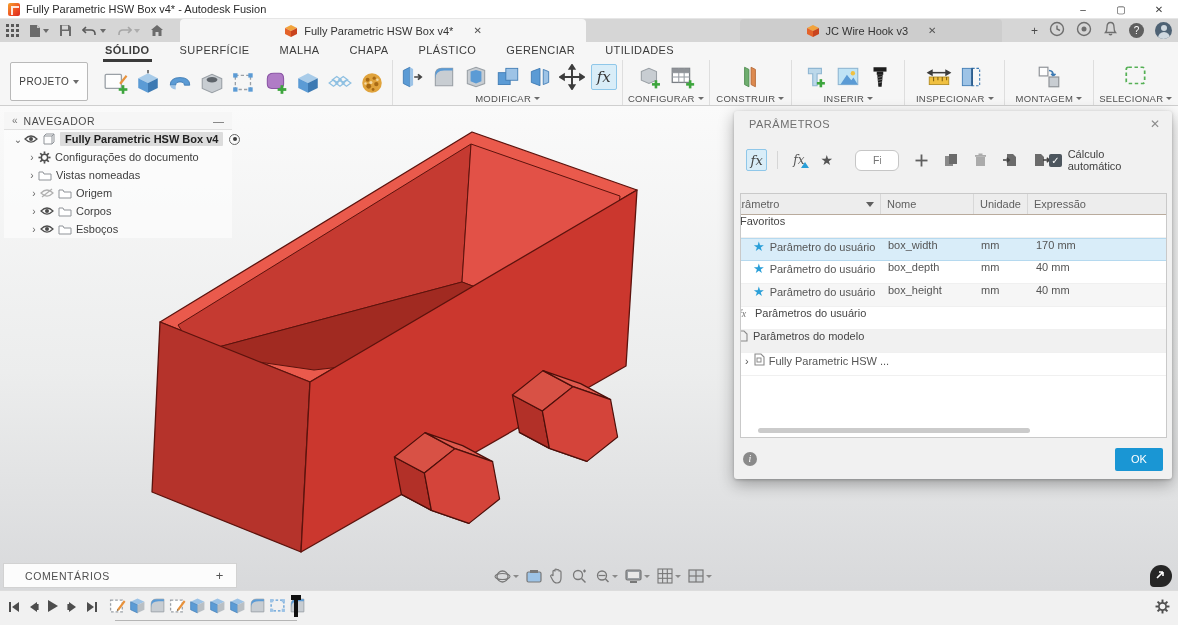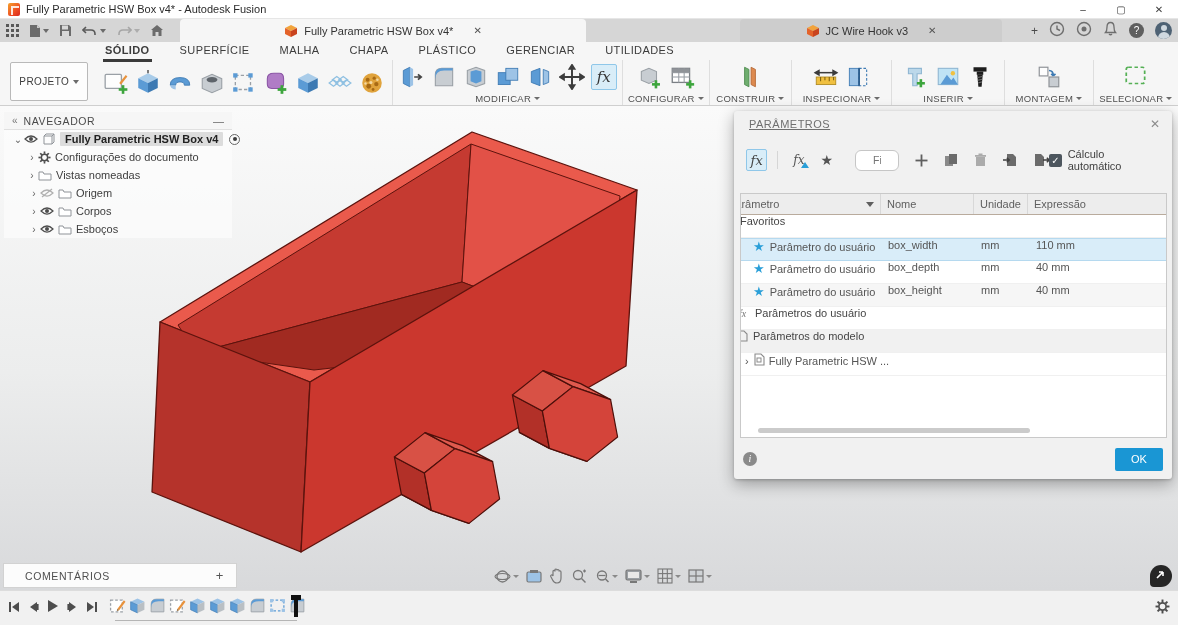--- a/index.html
+++ b/index.html
@@ -84,21 +84,21 @@
   .nav-ic { display:flex; align-items:center; gap:2px; }
   .nav-dd { width:0; height:0; border-left:3px solid transparent; border-right:3px solid transparent; border-top:3.5px solid #8a8a8a; }
 
   .assistant { position:absolute; left:1150px; top:459px; width:22px; height:22px; border-radius:50% 50% 50% 4px; background:#262626;
     display:flex; align-items:center; justify-content:center; }
 
   
   .dialog { position:absolute; left:734px; top:5px; width:438px; height:368px; background:#f1f1f1; border-radius:3px;
     box-shadow:0 5px 16px rgba(0,0,0,.32), 0 1px 3px rgba(0,0,0,.2); font-size:11px; }
   .dlg-head { height:26px; display:flex; align-items:center; }
-  .dlg-title { margin-left:15px; flex:1; color:#6f6f6f; font-size:11px; letter-spacing:.5px;text-decoration:underline; }
+  .dlg-title { margin-left:15px; flex:1; color:#6f6f6f; font-size:11px; letter-spacing:.5px; }
   .dlg-close { margin-right:12px; color:#8c8c8c; font-size:12px; }
   .dlg-toolbar { position:absolute; left:0; top:36px; width:100%; height:26px; display:flex; align-items:center; }
   .fx-btn { margin-left:12px; width:22px; height:22px; background:#d9edf8; border:1px solid #8fc7e9; border-radius:2px;
     font-family:"DejaVu Serif", serif; font-style:italic; font-size:13px; color:#444; display:flex; align-items:center; justify-content:center; }
   .tb-sep { width:1px; height:18px; background:#d6d6d6; margin:0 9px 0 10px; }
   .fx-user { width:24px; font-family:"DejaVu Serif", serif; font-style:italic; font-size:12px; color:#555; position:relative; text-align:center; }
   .fx-user::after { content:""; position:absolute; right:2px; bottom:-1px; width:0; height:0;
     border-left:4px solid transparent; border-right:4px solid transparent; border-bottom:6px solid #2a9fd8; }
   .star-filter { margin-left:10px; color:#555; font-size:14px; }
   .filter-input { margin-left:22px; width:44px; height:21px; border:1px solid #c6c6c6; background:#fff; border-radius:6px;
@@ -515,51 +515,20 @@
                 <path d="M7 3 L11 5 L11 21 L7 19 Z" fill="#6fae6f" stroke="#4d8a4d" stroke-width=".8"></path>
                 <path d="M13 3 L17 5 L17 21 L13 19 Z" fill="#dd8a50" stroke="#b56733" stroke-width=".8"></path>
               </svg>
             </span>
         </div>
         <div class="rg-label">
             <span>CONSTRUIR</span>
           </div>
       </div>
 
-      <div class="rgroup" style="width:104px">
-        <div class="rg-icons">
-          <span class="ric">
-              <svg width="26" height="26" viewBox="0 0 24 24">
-                <g stroke="#3c3c3c" stroke-width="1.4" fill="#3c3c3c">
-                  <line x1="3" y1="8" x2="21" y2="8"></line>
-                  <polygon points="2,8 5.5,6 5.5,10"></polygon>
-                  <polygon points="22,8 18.5,6 18.5,10"></polygon>
-                </g>
-                <rect x="3" y="12" width="18" height="7" fill="#f0c040" stroke="#b08a20" stroke-width=".8"></rect>
-                <g stroke="#806010" stroke-width="1">
-                  <line x1="7" y1="12" x2="7" y2="16"></line>
-                  <line x1="11" y1="12" x2="11" y2="15"></line>
-                  <line x1="15" y1="12" x2="15" y2="16"></line>
-                  <line x1="19" y1="12" x2="19" y2="15"></line>
-                </g>
-              </svg>
-            </span>
-          <span class="ric">
-              <svg width="26" height="26" viewBox="0 0 24 24">
-                <rect x="4" y="4" width="9" height="16" fill="#9dc3e6" stroke="#3d7ab3" stroke-width=".8"></rect>
-                <rect x="13" y="4" width="7" height="16" fill="none" stroke="#3d7ab3" stroke-width="1" stroke-dasharray="2.4 1.6"></rect>
-                <line x1="13" y1="4" x2="13" y2="20" stroke="#2a5a8a" stroke-width="1.6"></line>
-              </svg>
-            </span>
-        </div>
-        <div class="rg-label">
-            <span>INSPECIONAR</span>
-          </div>
-      </div>
-
       <div class="rgroup" style="width:118px">
         <div class="rg-icons">
           <span class="ric">
               <svg width="26" height="26" viewBox="0 0 24 24">
                 <path d="M5 4 L17 4 L17 9 L13 9 L13 20 L9 20 L9 9 L5 9 Z" fill="#bcd8ea" stroke="#8fb6d2" stroke-width="1"></path>
                 <g stroke="#3da53d" stroke-width="2.4">
                   <line x1="16.5" y1="14" x2="16.5" y2="21.5"></line>
                   <line x1="12.8" y1="17.8" x2="20.2" y2="17.8"></line>
                 </g>
               </svg>
@@ -579,20 +548,51 @@
                 <g stroke="#6e6e6e" stroke-width="1">
                   <line x1="9.8" y1="12.5" x2="14.2" y2="11.5"></line>
                   <line x1="10" y1="15" x2="14" y2="14"></line>
                   <line x1="10.2" y1="17.5" x2="13.8" y2="16.5"></line>
                 </g>
               </svg>
             </span>
         </div>
         <div class="rg-label">
             <span>INSERIR</span>
+          </div>
+      </div>
+
+      <div class="rgroup" style="width:104px">
+        <div class="rg-icons">
+          <span class="ric">
+              <svg width="26" height="26" viewBox="0 0 24 24">
+                <g stroke="#3c3c3c" stroke-width="1.4" fill="#3c3c3c">
+                  <line x1="3" y1="8" x2="21" y2="8"></line>
+                  <polygon points="2,8 5.5,6 5.5,10"></polygon>
+                  <polygon points="22,8 18.5,6 18.5,10"></polygon>
+                </g>
+                <rect x="3" y="12" width="18" height="7" fill="#f0c040" stroke="#b08a20" stroke-width=".8"></rect>
+                <g stroke="#806010" stroke-width="1">
+                  <line x1="7" y1="12" x2="7" y2="16"></line>
+                  <line x1="11" y1="12" x2="11" y2="15"></line>
+                  <line x1="15" y1="12" x2="15" y2="16"></line>
+                  <line x1="19" y1="12" x2="19" y2="15"></line>
+                </g>
+              </svg>
+            </span>
+          <span class="ric">
+              <svg width="26" height="26" viewBox="0 0 24 24">
+                <rect x="4" y="4" width="9" height="16" fill="#9dc3e6" stroke="#3d7ab3" stroke-width=".8"></rect>
+                <rect x="13" y="4" width="7" height="16" fill="none" stroke="#3d7ab3" stroke-width="1" stroke-dasharray="2.4 1.6"></rect>
+                <line x1="13" y1="4" x2="13" y2="20" stroke="#2a5a8a" stroke-width="1.6"></line>
+              </svg>
+            </span>
+        </div>
+        <div class="rg-label">
+            <span>INSPECIONAR</span>
           </div>
       </div>
 
       <div class="rgroup" style="width:92px">
         <div class="rg-icons">
           <span class="ric">
               <svg width="26" height="26" viewBox="0 0 24 24">
                 <rect x="3" y="3" width="8" height="8" fill="#fdfdfd" stroke="#8f9398" stroke-width="1.1"></rect>
                 <rect x="12" y="12" width="9" height="9" fill="#c8cdd2" stroke="#8f9398" stroke-width="1.1"></rect>
                 <path d="M12 6 Q16 6 16 11 M16 11 L14 9.2 M16 11 L18 9.2" fill="none" stroke="#3d7ab3" stroke-width="1.5"></path>
@@ -813,21 +813,21 @@
             </div>
         </div>
 
         <div class="drow sel">
           <div class="dc c0">
               <span class="row-star">★</span>
               <span>Parâmetro do usuário</span>
             </div>
           <div class="dc c1">box_width</div>
           <div class="dc c2">mm</div>
-          <div class="dc c3">110 mm</div>
+          <div class="dc c3">170 mm</div>
         </div>
         <div class="drow">
           <div class="dc c0">
               <span class="row-star">★</span>
               <span>Parâmetro do usuário</span>
             </div>
           <div class="dc c1">box_depth</div>
           <div class="dc c2">mm</div>
           <div class="dc c3">40 mm</div>
         </div>

